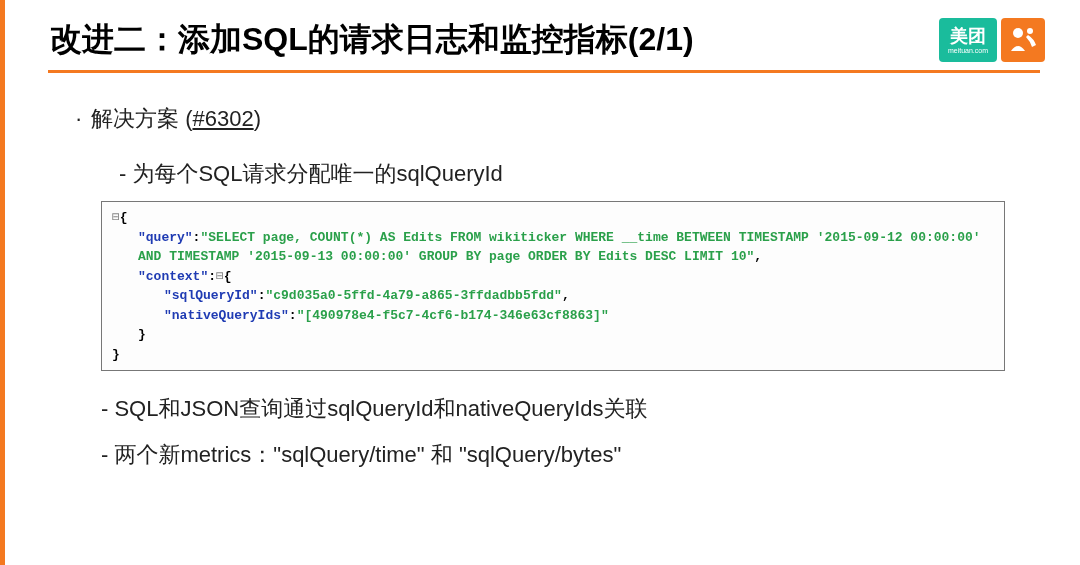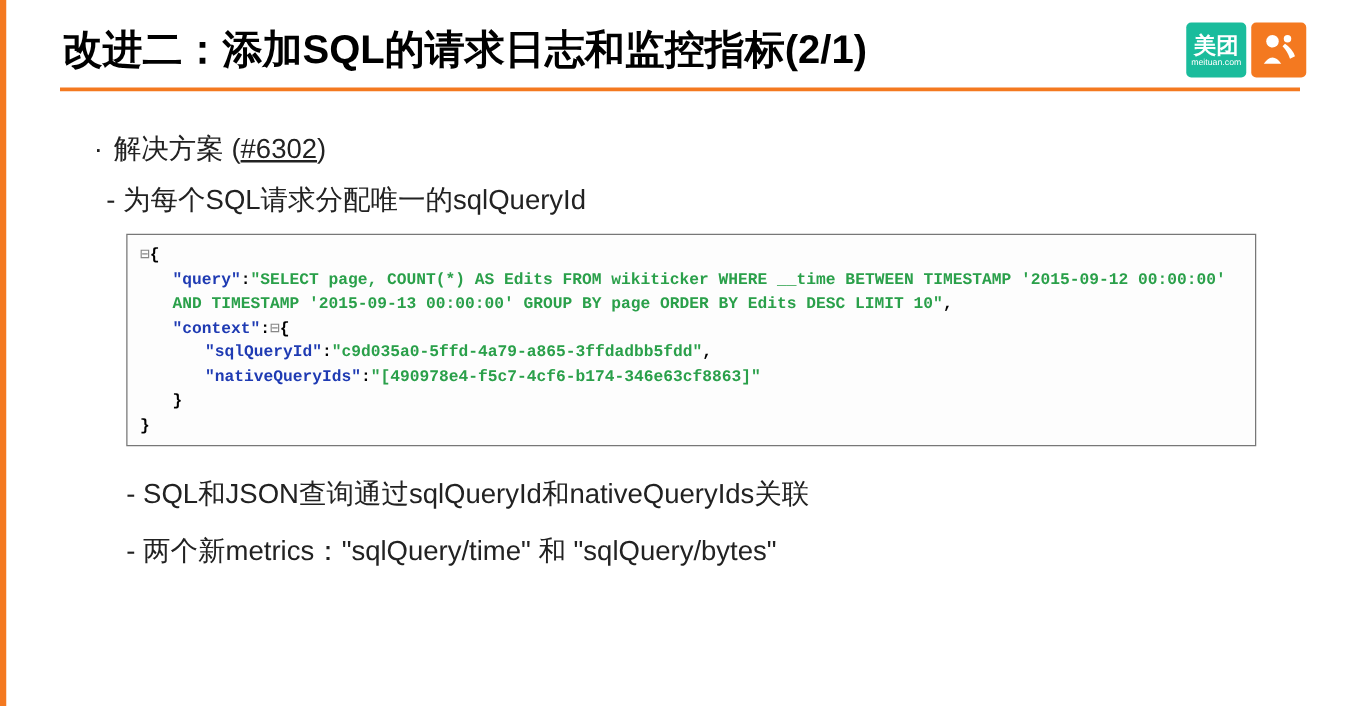--- a/index.html
+++ b/index.html
@@ -41,21 +41,21 @@
       margin-right: 40px;
     }
     .logo-block {
       position: absolute;
       right: 35px;
       top: 18px;
       display: flex;
       gap: 0;
     }
     .logo-meituan {
-      width: 48px;
+      width: 58px;
       height: 44px;
       background: #1abc9c;
       color: #fff;
       display: flex;
       flex-direction: column;
       align-items: center;
       justify-content: center;
       border-radius: 4px;
     }
     .logo-meituan-text {
@@ -79,32 +79,32 @@
       margin-left: 4px;
     }
     .content {
       margin-left: 75px;
       margin-top: 28px;
       font-size: 22px;
       color: #222;
       line-height: 1.6;
     }
     .bullet-line {
-      margin-bottom: 6px;
+      margin-bottom: 20px;
     }
     .bullet-dot {
       display: inline-block;
       width: 16px;
     }
     .pr-link {
       text-decoration: underline;
       color: #222;
     }
     .sub-bullet {
-      margin-left: 10px;
+      margin-left: 44px;
       margin-bottom: 8px;
     }
     .code-box {
       border: 1px solid #777;
       margin-left: 26px;
       margin-right: 75px;
       margin-top: 10px;
       margin-bottom: 20px;
       padding: 6px 10px 6px 10px;
       font-family: Consolas, Monaco, "Courier New", monospace;

